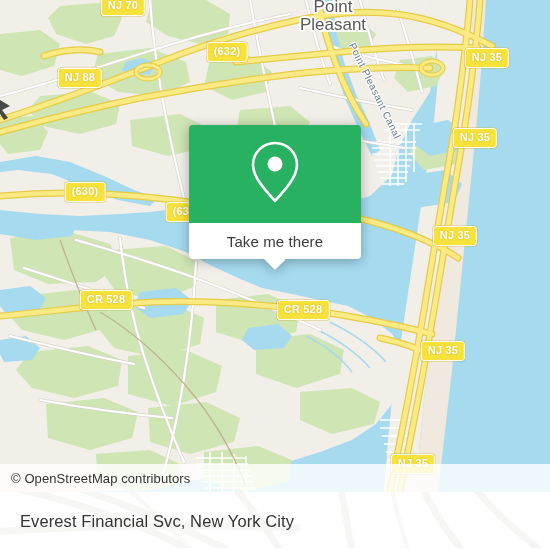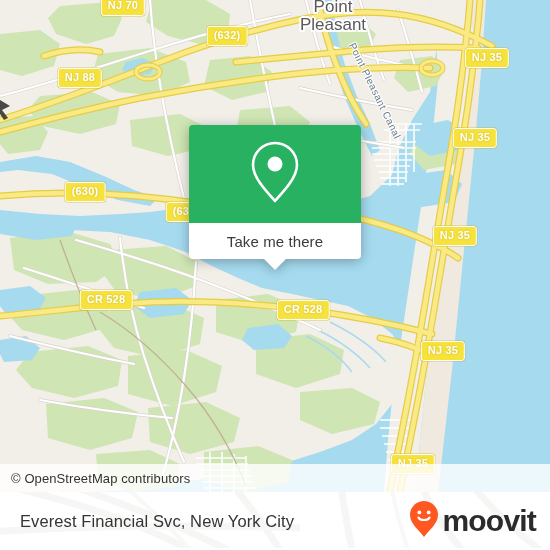--- a/index.html
+++ b/index.html
@@ -412,21 +412,21 @@
       </g>
     </svg>
 
     <div class="place-label" style="left:333px; top:16px;">Point
 Pleasant</div>
 
     <div class="water-label" style="left:352px; top:38px; transform: rotate(64deg);">Point Pleasant Canal</div>
 
     <div class="shield" style="left:123px; top:6px;">NJ 70</div>
     <div class="shield" style="left:80px;  top:78px;">NJ 88</div>
-    <div class="shield" style="left:227px; top:36px;">(632)</div>
+    <div class="shield" style="left:227px; top:52px;">(632)</div>
     <div class="shield" style="left:85px;  top:192px;">(630)</div>
     <div class="shield" style="left:186px; top:212px;">(630)</div>
     <div class="shield" style="left:106px; top:300px;">CR 528</div>
     <div class="shield" style="left:303px; top:310px;">CR 528</div>
     <div class="shield" style="left:487px; top:58px;">NJ 35</div>
     <div class="shield" style="left:475px; top:138px;">NJ 35</div>
     <div class="shield" style="left:455px; top:236px;">NJ 35</div>
     <div class="shield" style="left:443px; top:351px;">NJ 35</div>
     <div class="shield" style="left:413px; top:464px;">NJ 35</div>
 
@@ -461,26 +461,15 @@
         <path d="M420,-10 C430,14 444,36 462,58"></path>
         <path d="M470,-10 C490,16 514,38 540,58"></path>
         <path d="M-10,40 C80,34 180,32 300,36"></path>
       </g>
       <g stroke="#f5f4f1" stroke-width="4" fill="none">
         <path d="M120,-10 C150,16 172,36 190,58"></path>
         <path d="M390,-10 C396,18 402,40 408,58"></path>
       </g>
     </svg>
     <div id="bottom-title">Everest Financial Svc, New York City</div>
-    <div id="moovit-logo">
-      <span>
-        <svg width="30" height="38" viewBox="0 0 30 38">
-          <path d="M15,1 C7.3,1 1,7.3 1,15 C1,24 11,31 15,37 C19,31 29,24 29,15 C29,7.3 22.7,1 15,1 Z" fill="#ff5722"></path>
-          <circle cx="10.3" cy="12.4" r="1.9" fill="#ffffff"></circle>
-          <circle cx="19.7" cy="12.4" r="1.9" fill="#ffffff"></circle>
-          <path d="M9.4,17.6 C11.4,20.8 18.6,20.8 20.6,17.6" fill="none" stroke="#ffffff" stroke-width="2.1" stroke-linecap="round"></path>
-        </svg>
-      </span>
-      <span id="moovit-wordmark">moovit</span>
-    </div>
   </div>
 
 </div>
 
 </body></html>

